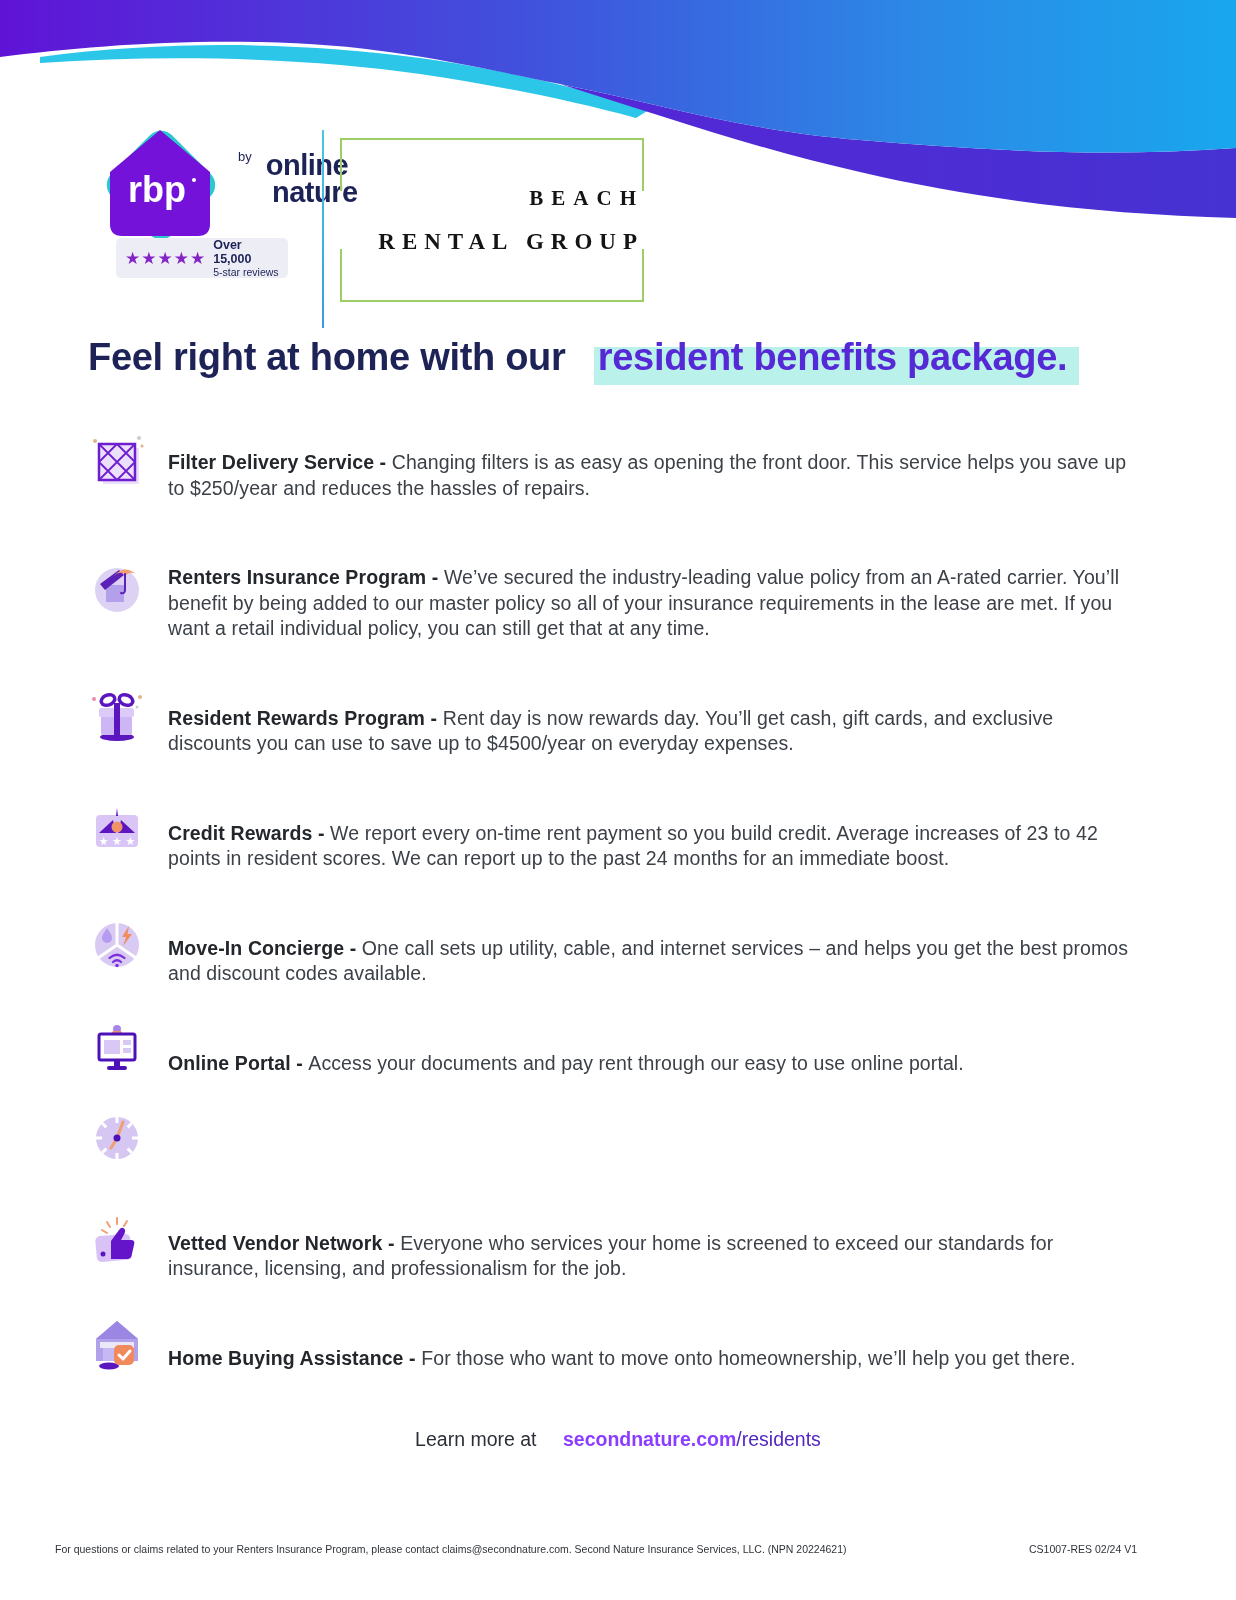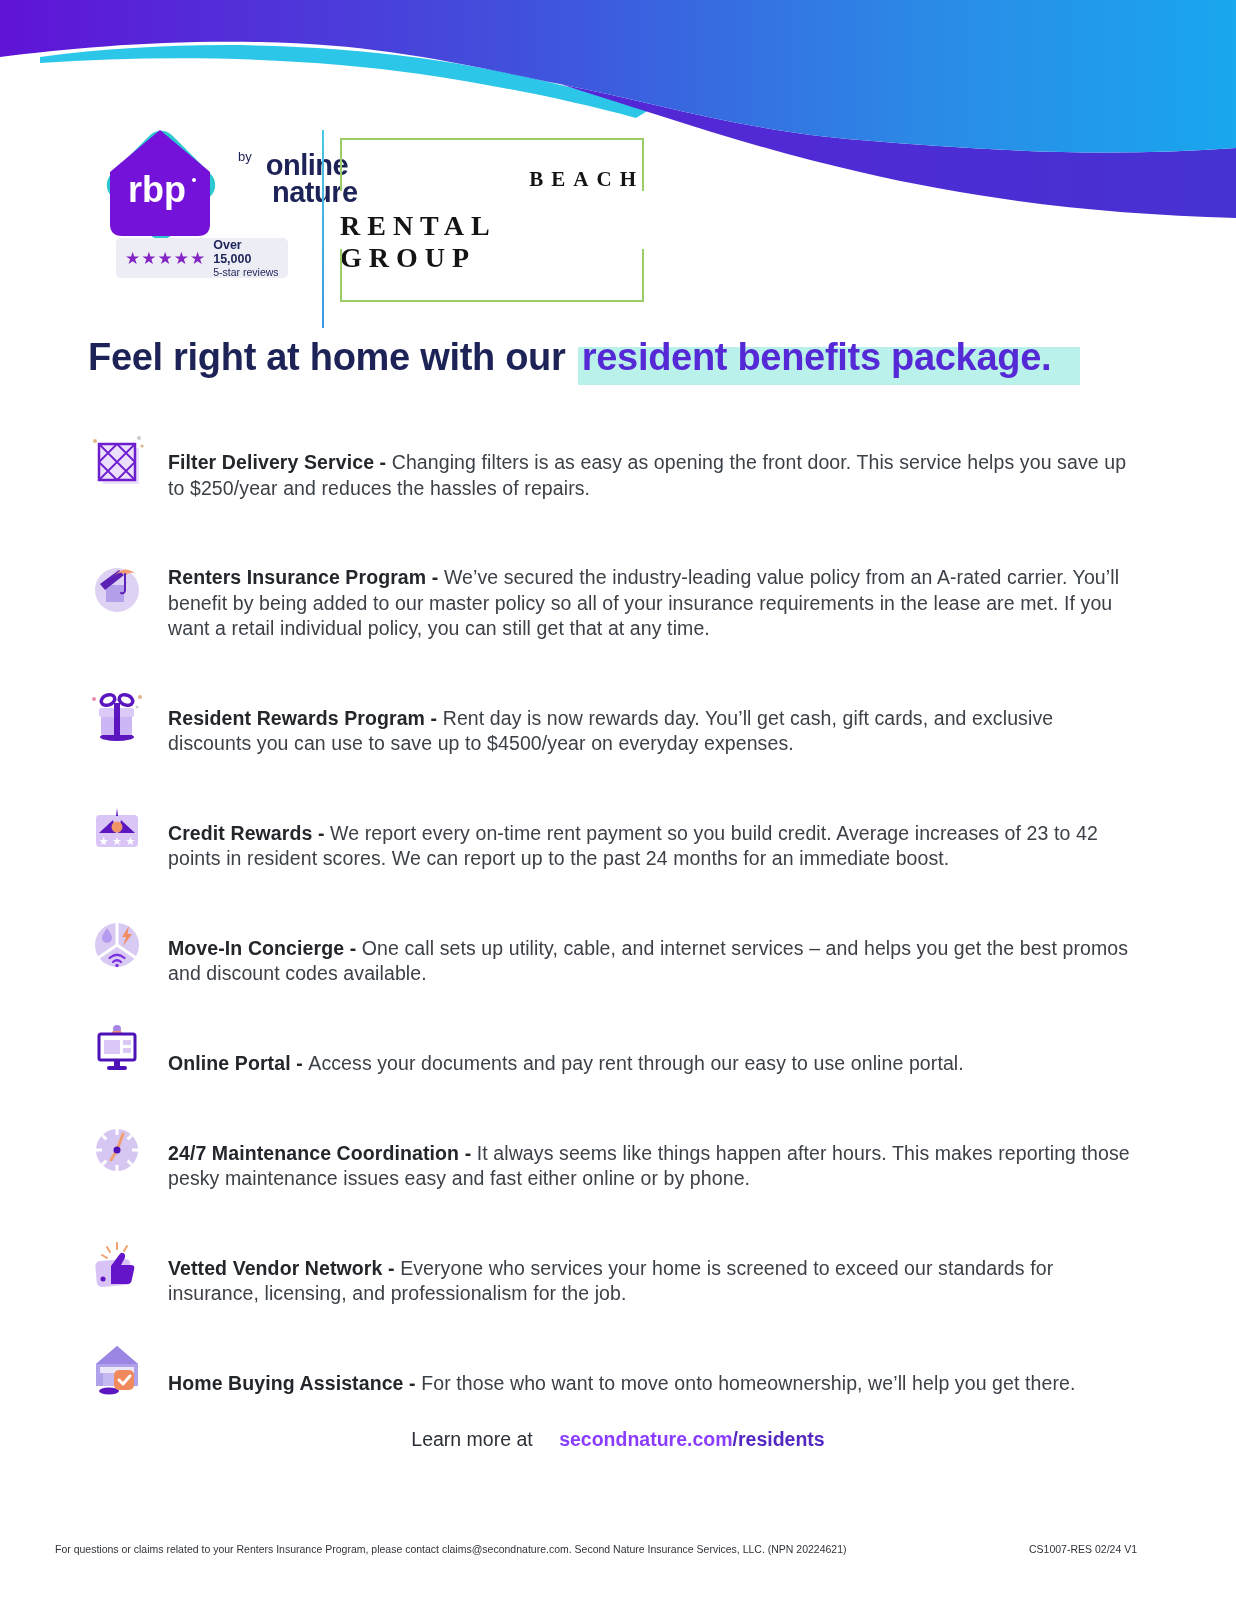--- a/index.html
+++ b/index.html
@@ -28,39 +28,39 @@
     background:linear-gradient(#49c8e0,#3a9ae4); }
   .beach-box { position:absolute; left:252px; top:16px; width:304px; height:164px;
     border-top:2px solid var(--green_border,#9ccd66); border-bottom:2px solid var(--green_border,#9ccd66);
     display:flex; flex-direction:column; align-items:flex-end; justify-content:center;
     font-family:"Liberation Serif","DejaVu Serif",serif; color:#141414;
   }
   .beach-box .vside { position:absolute; top:0; width:2px; height:100%;
     background:linear-gradient(to bottom, var(--green_border,#9ccd66) 0 32%, transparent 32% 68%, var(--green_border,#9ccd66) 68% 100%); }
   .beach-box .vl { left:0; } .beach-box .vr { right:0; }
   .beach-l1 { font-size:21px; font-weight:700; letter-spacing:8px; }
-  .beach-l2 { font-size:28px; font-weight:700; letter-spacing:7px; margin-top:18px; }
+  .beach-l2 { font-size:23px; font-weight:700; letter-spacing:7px; margin-top:18px; }
   
   .title { position:absolute; left:88px; top:336px; width:1090px;
     font-size:38px; font-weight:700; letter-spacing:-0.3px; color:var(--navy,#1d2357); white-space:nowrap; }
   .title .hl { color:var(--accent_purple,#5529d6);
     background:linear-gradient(transparent 22%, var(--highlight_cyan,#baf1ea) 22%);
-    padding:0 29px 7px 4px; margin-left:2px; }
+    padding:0 12px 7px 4px; margin-left:18px; }
   
   .benefits { position:absolute; left:88px; top:418px; width:1050px; }
   .benefit { display:flex; align-items:center; gap:22px; margin-bottom:32px; min-height:56px; }
   .benefit:last-child { margin-top:16px; }
   .icon-box { flex:0 0 58px; width:58px; height:58px; display:flex; align-items:center; justify-content:center; }
   .benefit-text { font-size:19.5px; line-height:25.5px; color:#3c4148; width:975px; letter-spacing:0.1px;margin-top:32px; }
   .benefit-text b { color:#23272c; font-weight:700; }
   
   .learn-more { position:absolute; top:1428px; left:0; width:100%; text-align:center;
     font-size:19.5px; color:#2b2f36; }
   .learn-more .lnk-main { color:var(--link_purple,#8b3dff); font-weight:700;margin-left:21px; }
-  .learn-more .lnk-path { color:var(--link_dark_purple,#5327c2); font-weight:700;text-align:center; }
+  .learn-more .lnk-path { color:var(--link_dark_purple,#5327c2); font-weight:400;text-align:center; }
   .fineprint { position:absolute; top:1543px; left:0; width:100%; padding:0 99px 0 55px;
     display:flex; justify-content:space-between; font-size:10.5px; color:#2f3338; }
 </style>
 </head>
 <body>
 
 <div class="page">
 
   <div class="wave-wrap">
     <svg width="1236" height="260" viewBox="0 0 1236 260">
@@ -213,21 +213,20 @@
         <svg viewBox="0 0 56 56" width="56" height="56">
           <circle cx="28" cy="28" r="21" fill="#d5c6f2"></circle>
           <g stroke="#ffffff" stroke-width="3">
             <path d="M28 7 V13 M28 43 V49 M7 28 H13 M43 28 H49 M13.2 13.2 L17.4 17.4 M38.6 38.6 L42.8 42.8 M42.8 13.2 L38.6 17.4 M17.4 38.6 L13.2 42.8"></path>
           </g>
           <path d="M28 28 L34 12" stroke="#f0a070" stroke-width="3" stroke-linecap="round"></path>
           <path d="M28 28 L22 38" stroke="#f0a070" stroke-width="3" stroke-linecap="round"></path>
           <circle cx="28" cy="28" r="3.5" fill="#4c12b8"></circle>
         </svg>
       </div>
-      <div class="benefit-text"><b>24/7 Maintenance Coordination - </b><span>It always seems like things happen after hours. This makes reporting those pesky maintenance issues easy and fast either online or by phone.</span></div>
     </div>
 
     <div class="benefit">
       <div class="icon-box">
         <svg viewBox="0 0 56 56" width="56" height="56">
           <rect x="7" y="23" width="35" height="26" rx="5" fill="#d9c3f6" transform="rotate(-5 24 36)"></rect>
           <circle cx="14" cy="42" r="2.5" fill="#5b16c0"></circle>
           <path d="M22 47 V29 l8 -11 q3 -4 5.5 -1 q1.5 2 -0.5 5.5 l-3 5.5 h10 q4 0 3.2 4 l-2.7 12 q-0.8 3 -4 3 h-16.5 Z" fill="#6414c9"></path>
           <g stroke="#f0a070" stroke-width="2" stroke-linecap="round">
             <path d="M18 10 L21 15 M28 6 L28 12 M38 9 L35 14 M13 18 L18 21"></path>

